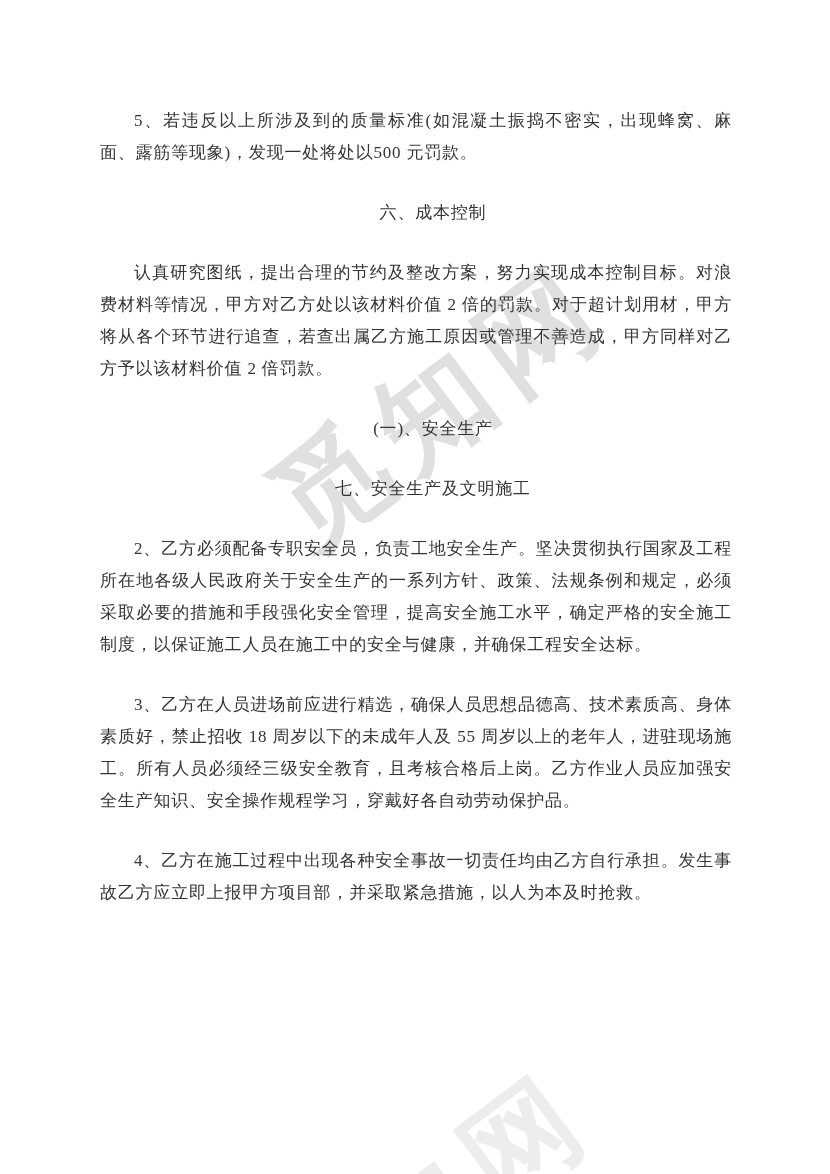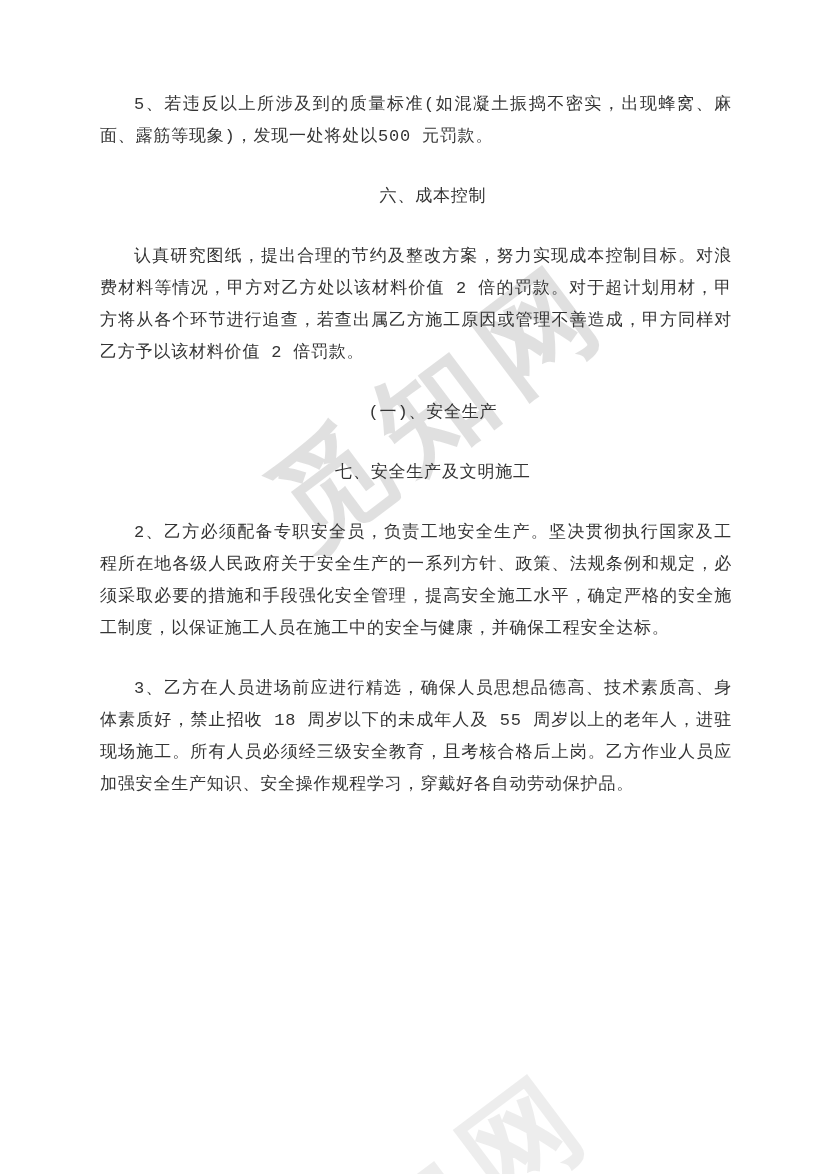--- a/index.html
+++ b/index.html
@@ -21,23 +21,22 @@
     top: 89px;
     width: 632px;
     z-index: 1;
     color: var(--text, #343434);
     font-size: 17px;
     line-height: 32px;
     letter-spacing: 0.8px;
     text-align: justify;
   }
   .content p {
-    margin: 0 0 28px 0;
+    margin: 16px 0 28px 0;
     text-indent: 2em;
-    font-family: Liberation Mono, monospace;
   }
   .content p.heading {
     text-align: center;
   }
   .watermark {
     position: absolute;
     width: 560px;
     height: 120px;
     line-height: 120px;
     font-size: 112px;
@@ -62,14 +61,15 @@
   <div class="watermark wm-1">觅知网</div>
   <div class="watermark wm-2">觅知网</div>
   <div class="content">
       <p class="para">5、若违反以上所涉及到的质量标准(如混凝土振捣不密实，出现蜂窝、麻面、露筋等现象)，发现一处将处以500 元罚款。</p>
       <p class="heading">六、成本控制</p>
       <p class="para">认真研究图纸，提出合理的节约及整改方案，努力实现成本控制目标。对浪费材料等情况，甲方对乙方处以该材料价值 2 倍的罚款。对于超计划用材，甲方将从各个环节进行追查，若查出属乙方施工原因或管理不善造成，甲方同样对乙方予以该材料价值 2 倍罚款。</p>
       <p class="heading">(一)、安全生产</p>
       <p class="heading">七、安全生产及文明施工</p>
       <p class="para">2、乙方必须配备专职安全员，负责工地安全生产。坚决贯彻执行国家及工程所在地各级人民政府关于安全生产的一系列方针、政策、法规条例和规定，必须采取必要的措施和手段强化安全管理，提高安全施工水平，确定严格的安全施工制度，以保证施工人员在施工中的安全与健康，并确保工程安全达标。</p>
       <p class="para">3、乙方在人员进场前应进行精选，确保人员思想品德高、技术素质高、身体素质好，禁止招收 18 周岁以下的未成年人及 55 周岁以上的老年人，进驻现场施工。所有人员必须经三级安全教育，且考核合格后上岗。乙方作业人员应加强安全生产知识、安全操作规程学习，穿戴好各自动劳动保护品。</p>
+      <p class="para">4、乙方在施工过程中出现各种安全事故一切责任均由乙方自行承担。发生事故乙方应立即上报甲方项目部，并采取紧急措施，以人为本及时抢救。</p>
     </div>
 </div>
 
 </body></html>

